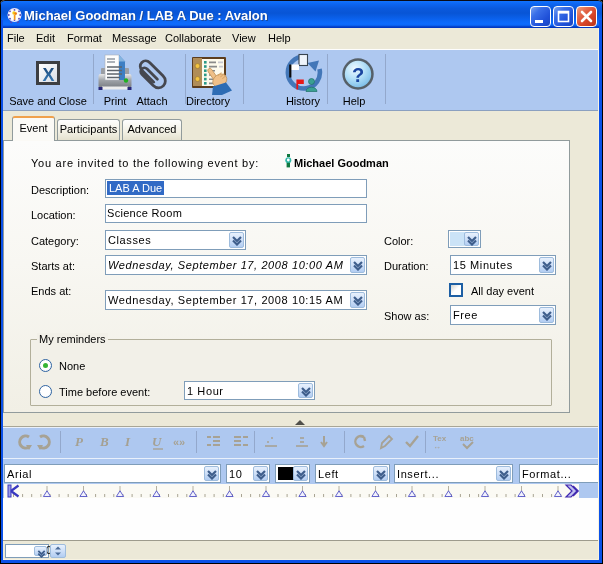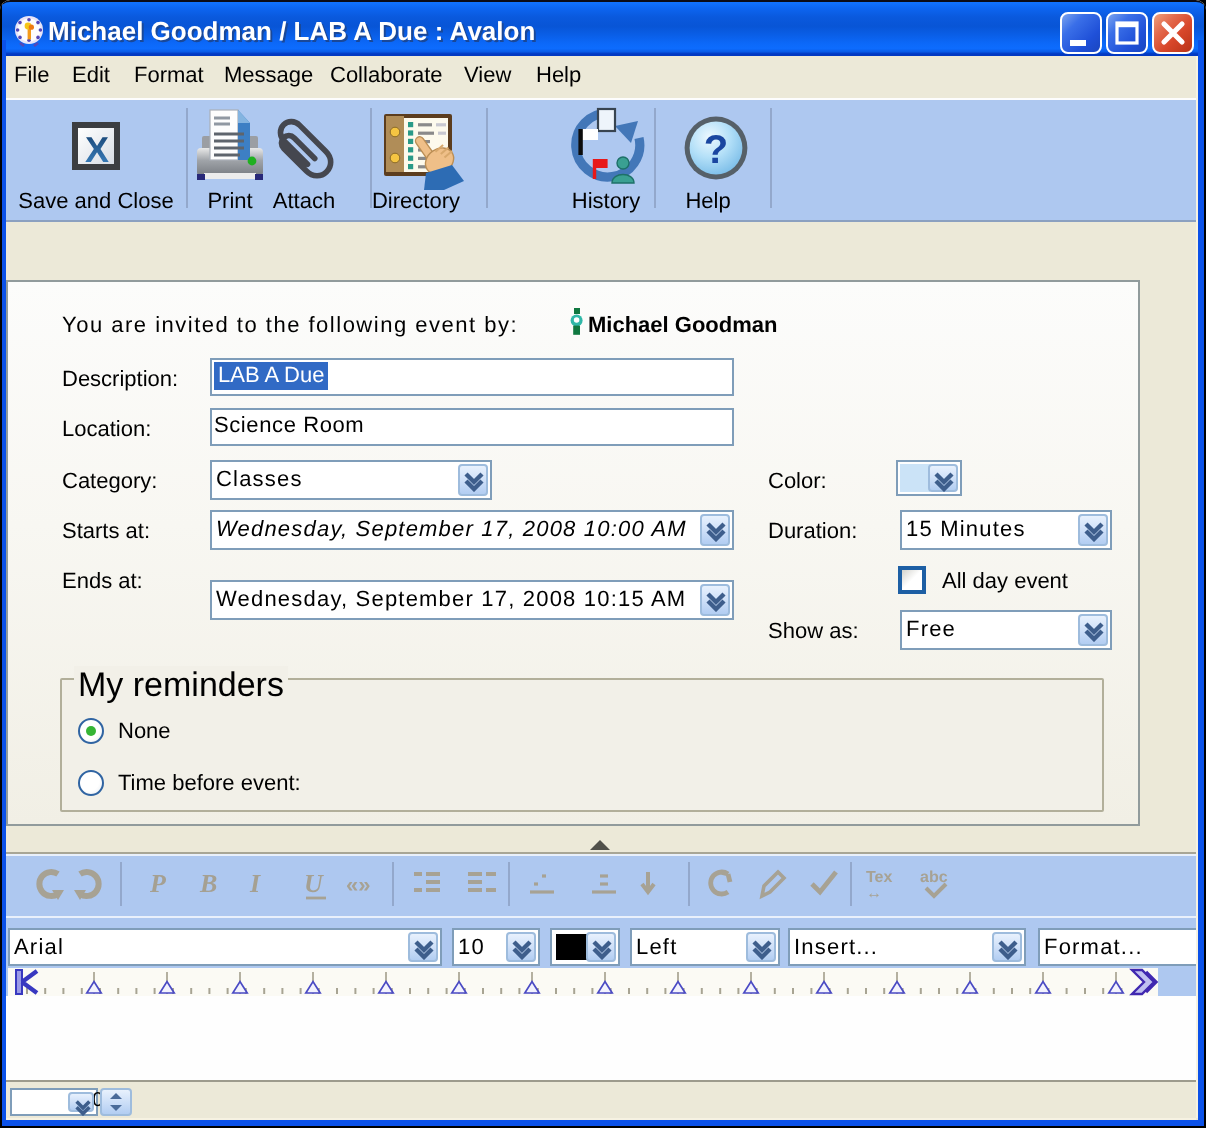--- a/index.html
+++ b/index.html
@@ -41,21 +41,21 @@
 #panel { left:3px; top:140px; width:567px; height:273px; border:1px solid #919b9c; border-top:1px solid #919b9c;
   background:linear-gradient(180deg,#fcfcfb 0%,#f8f7f2 45%,#f1efe5 100%); }
 #panel .lab { position:absolute; font-size:11px; }
 .tbox { position:absolute; background:#fff; border:1px solid #7f9db9; font-size:11px; }
 .combo { position:absolute; background:#fff; border:1px solid #7f9db9; font-size:11px; }
 .combo .txt { position:absolute; left:2px; top:3px; white-space:nowrap; letter-spacing:0.6px; }
 .cbtn { position:absolute; right:1px; top:1px; bottom:1px; width:15px; border-radius:2px;
   background:linear-gradient(180deg,#e8f1fd 0%,#cfe0f8 50%,#b2cdf2 100%); border:1px solid #9ebcdd; }
 .cbtn svg { position:absolute; left:1px; top:3px; }
 .gb { position:absolute; border:1px solid #b2af9a; border-radius:1px; }
-.gb .leg { position:absolute; left:6px; top:-7px; background:inherit; padding:0 2px; font-size:17px; }
+.gb .leg { position:absolute; left:6px; top:-7px; background:inherit; padding:0 2px; font-size:11px; }
 .radio { position:absolute; width:13px; height:13px; border-radius:50%; border:1.5px solid #3064a2; background:radial-gradient(circle at 40% 40%, #ffffff 55%, #e4e9ef 100%); }
 .radio.sel::after { content:""; position:absolute; left:2.5px; top:2.5px; width:5px; height:5px; border-radius:50%; background:#35b435; }
 .checkbox { position:absolute; width:14px; height:14px; border:2px solid #1d5fa4; background:linear-gradient(135deg,#d2d2cc 0%,#ffffff 50%); }
 
 
 #splitter { left:3px; top:413px; width:595px; height:14px; background:#ece9d8; border-bottom:1px solid #a8a696; }
 
 
 #toolbar2 { left:3px; top:427px; width:595px; height:31px; background:#aec8f0; border-top:1px solid #e9f0fb; }
 #toolbar2 .ic { position:absolute; top:6px; color:#a5a092; font-size:13px; font-weight:bold; font-style:italic; font-family:"Liberation Serif",serif; }
@@ -262,20 +262,25 @@
             </radialGradient>
           </defs>
         <circle cx="26" cy="21" r="15.7" fill="#566068"></circle>
         <circle cx="26" cy="21" r="13.2" fill="url(#hg)"></circle>
         <text x="26" y="28.5" font-size="20" font-weight="bold" text-anchor="middle" fill="#1a46a0">?</text>
       </svg>
       <div class="lbl">Help</div>
     </div>
   </div>
 
+  <div id="tabs" class="abs">
+    <div class="tab active" style="left:12px; top:5px; width:43px; height:25px; line-height:21px;">Event</div>
+    <div class="tab" style="left:57px; top:8px; width:63px; height:21px; line-height:19px;">Participants</div>
+    <div class="tab" style="left:122px; top:8px; width:60px; height:21px; line-height:19px;">Advanced</div>
+  </div>
 
   <div id="panel" class="abs">
     <span class="lab" style="left:27px; top:16px; letter-spacing:0.75px;">You are invited to the following event by:</span>
     <svg class="abs" style="left:278px; top:13px;" width="12" height="15" viewBox="0 0 12 15">
       <rect x="5" y="0" width="3" height="3" fill="#107840"></rect>
       <circle cx="6.3" cy="6.2" r="3" fill="#30b8a8"></circle>
       <circle cx="6.3" cy="6" r="1.4" fill="#fff"></circle>
       <rect x="4.6" y="8.8" width="3.4" height="4.6" fill="#107840"></rect>
     </svg>
     <span class="lab" style="left:290px; top:16px; font-weight:bold;">Michael Goodman</span>
@@ -355,20 +360,29 @@
           </svg>
         </div>
       </div>
 
     <div class="gb" style="left:26px; top:198px; width:522px; height:67px; background:#f2f0e8;">
       <span class="leg" style="background:#f2f0e8;">My reminders</span>
       <div class="radio sel" style="left:8px; top:19px;"></div>
       <span class="lab" style="left:28px; top:20px;">None</span>
       <div class="radio" style="left:8px; top:45px;"></div>
       <span class="lab" style="left:28px; top:46px;">Time before event:</span>
+      <div class="combo" style="left:153px; top:41px; width:131px; height:19px;">
+          <span class="txt">1 Hour</span>
+          <div class="cbtn">
+            <svg width="12" height="10" viewBox="0 0 12 10">
+              <path d="M2 1 L6 5 L10 1" fill="none" stroke="#3e5e8c" stroke-width="2.2"></path>
+              <path d="M2 4.5 L6 8.5 L10 4.5" fill="none" stroke="#3e5e8c" stroke-width="2.2"></path>
+            </svg>
+          </div>
+        </div>
     </div>
   </div>
 
   <div id="splitter" class="abs">
     <svg class="abs" style="left:291px; top:7px;" width="12" height="5" viewBox="0 0 12 5">
         <path d="M6 0 L11 5 L1 5 Z" fill="#50504a"></path>
       </svg>
   </div>
 
   <div id="toolbar2" class="abs">

